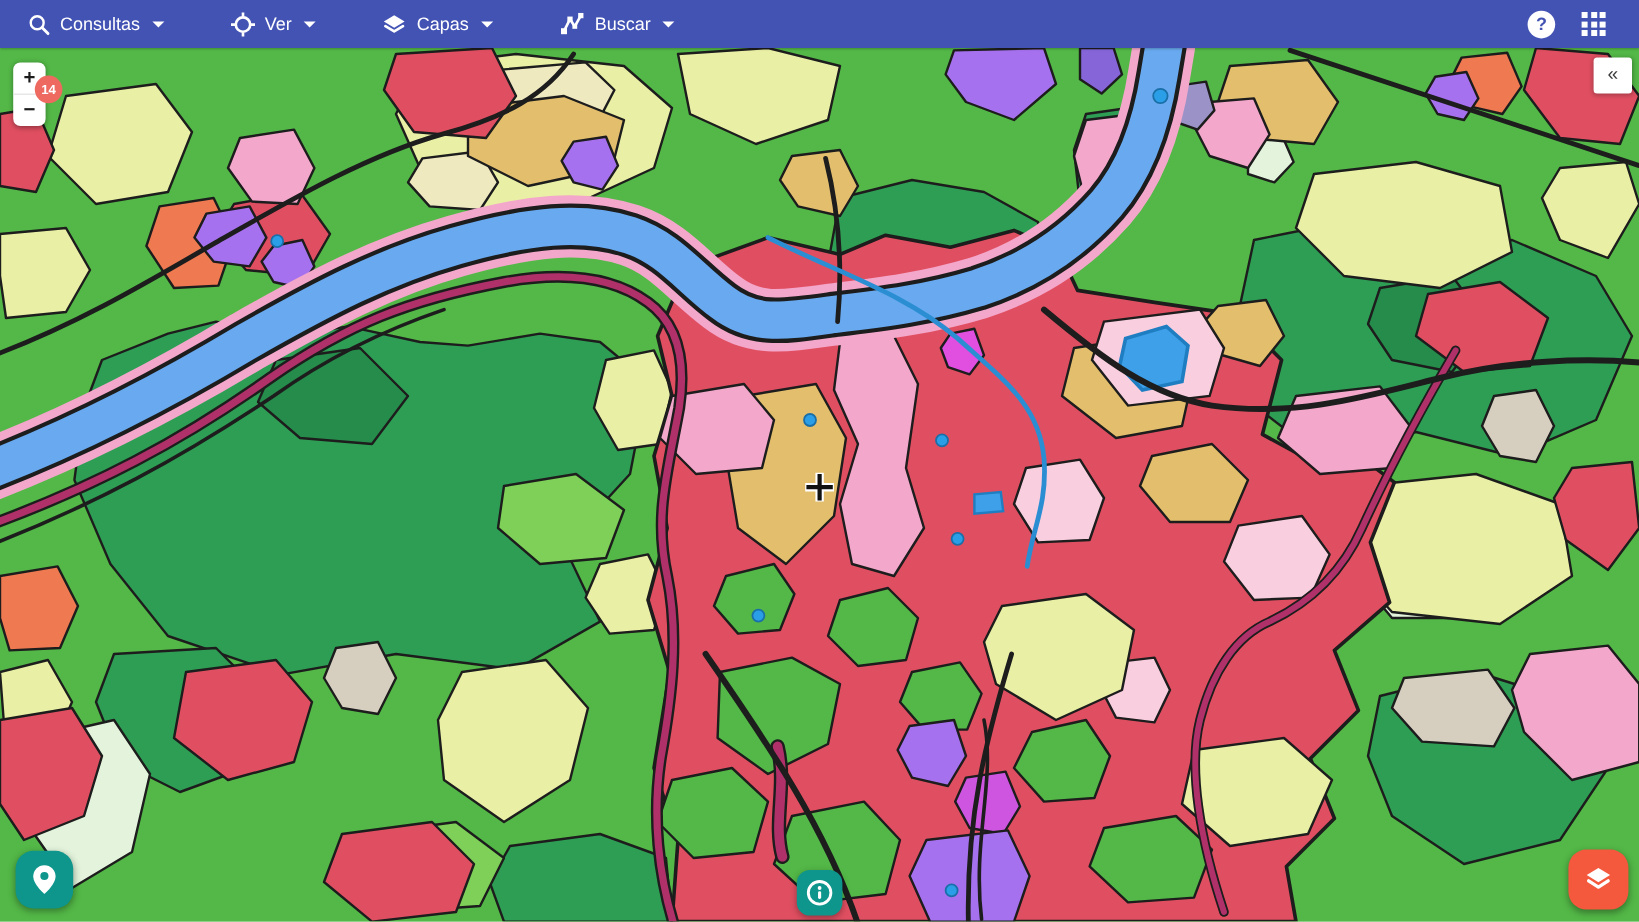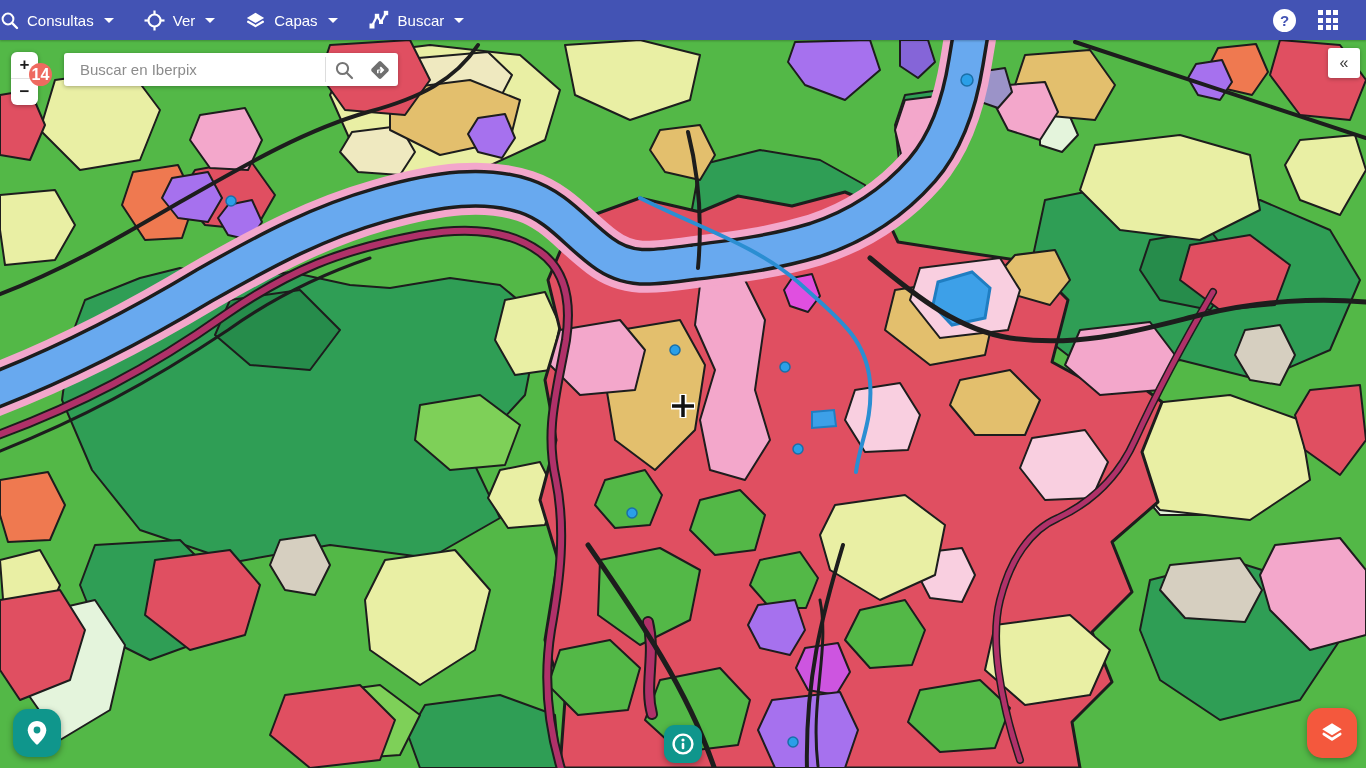--- a/index.html
+++ b/index.html
@@ -4,21 +4,21 @@
 <style>
   * { box-sizing: border-box; margin: 0; padding: 0; }
   html,body { width:1366px; height:768px; overflow:hidden; font-family:"Liberation Sans", sans-serif; }
 
   .app { position:relative; width:1366px; height:768px; background:#53b847; }
 
   
   .topbar {
     position:absolute; top:0; left:0; width:100%; height:40px;
     background:#4353b4; display:flex; align-items:center;
-    padding-left:0; gap:30px; z-index:50;
+    padding-left:23px; gap:55px; z-index:50;
     box-shadow:0 1px 2px rgba(0,0,0,.25);
   }
   .menu-item { display:flex; align-items:center; gap:8px; color:#fff; font-size:15px; cursor:pointer; }
   .menu-item svg { display:block; }
   .caret { width:0; height:0; border-left:5px solid transparent; border-right:5px solid transparent; border-top:5px solid #fff; margin-left:2px; }
   .topbar-right { margin-left:auto; display:flex; align-items:center; gap:22px; padding-right:28px; }
   .help-btn {
     width:23px; height:23px; border-radius:50%; background:#fff; color:#4353b4;
     display:flex; align-items:center; justify-content:center;
     font-size:15px; font-weight:bold; cursor:pointer;
@@ -33,21 +33,21 @@
   
   .zoomctl {
     position:absolute; left:11px; top:52px; width:27px; background:#fff;
     border-radius:6px; box-shadow:0 1px 4px rgba(0,0,0,.35); z-index:60;
   }
   .zoomctl .zbtn { width:27px; height:26px; display:flex; align-items:center; justify-content:center;
     font-size:17px; font-weight:bold; color:#1c1c1c; cursor:pointer; }
   .zoomctl .zdiv { height:1px; background:#e2e2e2; }
   .zoom-badge {
     position:absolute; left:29px; top:63px; width:23px; height:23px; border-radius:50%;
-    background:#ee6a60; color:#fff; font-size:16px; font-weight:bold;
+    background:#ee6a60; color:#fff; font-size:11px; font-weight:bold;
     display:flex; align-items:center; justify-content:center; z-index:61;
   }
 
   .searchbar {
     position:absolute; left:64px; top:53px; width:334px; height:33px; background:#fff;
     border-radius:3px; box-shadow:0 1px 4px rgba(0,0,0,.3); display:flex; align-items:center; z-index:60;
   }
   .searchbar input {
     flex:1; height:100%; border:none; outline:none; padding:0 8px 0 16px;
     font-size:15px; color:#444; font-family:"Liberation Sans", sans-serif; background:transparent;
@@ -283,36 +283,20 @@
     </div>
   </div>
 
   <div class="zoomctl">
     <div class="zbtn">+</div>
     <div class="zdiv"></div>
     <div class="zbtn">−</div>
   </div>
   <div class="zoom-badge">14</div>
 
-  <div class="searchbar">
-    <input type="text" placeholder="Buscar en Iberpix" style="">
-    <div class="sb-div"></div>
-    <div class="sb-btn">
-      <svg width="20" height="20" viewBox="0 0 20 20">
-        <circle cx="8.5" cy="8.5" r="5.6" fill="none" stroke="#757575" stroke-width="2"></circle>
-        <line x1="13" y1="13" x2="18" y2="18" stroke="#757575" stroke-width="2.2" stroke-linecap="round"></line>
-      </svg>
-    </div>
-    <div class="sb-btn">
-      <svg width="22" height="22" viewBox="0 0 22 22">
-        <rect x="4.2" y="4.2" width="13.6" height="13.6" rx="2" transform="rotate(45 11 11)" fill="#6f6f6f"></rect>
-        <path d="M8 14.2 V11.6 Q8 10.4 9.2 10.4 H12 L10.5 8.9 L11.9 7.5 L15.4 11 L11.9 14.5 L10.5 13.1 L12 11.6 H9.6 V14.2 Z" fill="#fff"></path>
-      </svg>
-    </div>
-  </div>
 
   <div class="collapse-btn">
     <span>«</span>
   </div>
 
   <div class="fab fab-location">
     <svg width="22" height="26" viewBox="0 0 22 26">
       <path d="M11 1 C5.8 1 1.7 5.1 1.7 10.3 C1.7 17.2 11 25 11 25 C11 25 20.3 17.2 20.3 10.3 C20.3 5.1 16.2 1 11 1 Z" fill="#fff"></path>
       <circle cx="11" cy="10" r="3.4" fill="#0f968c"></circle>
     </svg>

